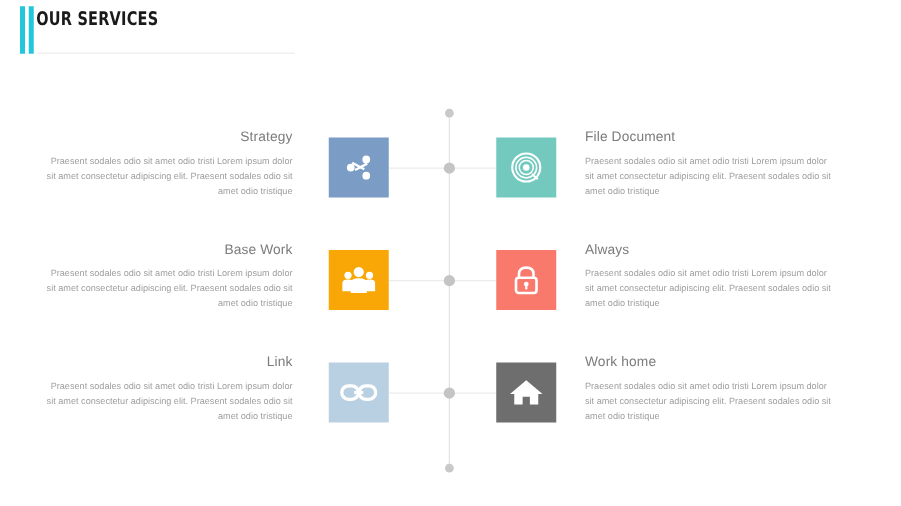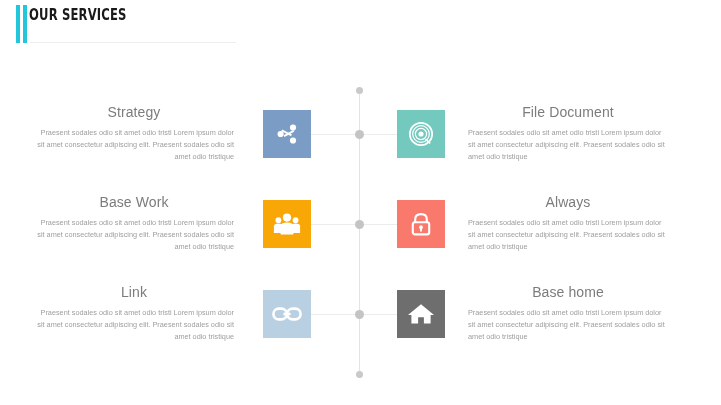--- a/index.html
+++ b/index.html
@@ -125,26 +125,25 @@
   
   .text-block {
     position: absolute;
     top: 4px;
     width: 200px;
   }
   .text-block.left  { left: 34px;  text-align: right; }
   .text-block.right { left: 468px; text-align: left; }
 
   .item-title {
-    font-size: 14px;
+    font-size: 11px;
     color: #7c7c7c;
     margin: 0 0 7px 0;
     font-weight: normal;
     letter-spacing: 0.1px;
-    text-align: center;
   }
   .item-desc {
     font-size: 7.3px;
     line-height: 1.62;
     color: #9e9e9e;
     margin: 0;
   }
 
   
   .tile {
@@ -279,16 +278,16 @@
   </div>
 </div>
 <div class="row r2" style="pointer-events:none">
   <div class="text-block right">
     <p class="item-title">Always</p>
     <p class="item-desc">Praesent sodales odio sit amet odio tristi Lorem ipsum dolor sit amet consectetur adipiscing elit. Praesent sodales odio sit amet odio tristique</p>
   </div>
 </div>
 <div class="row r3" style="pointer-events:none">
   <div class="text-block right">
-    <p class="item-title">Base home</p>
+    <p class="item-title">Work home</p>
     <p class="item-desc">Praesent sodales odio sit amet odio tristi Lorem ipsum dolor sit amet consectetur adipiscing elit. Praesent sodales odio sit amet odio tristique</p>
   </div>
 </div>
 
 </body></html>

